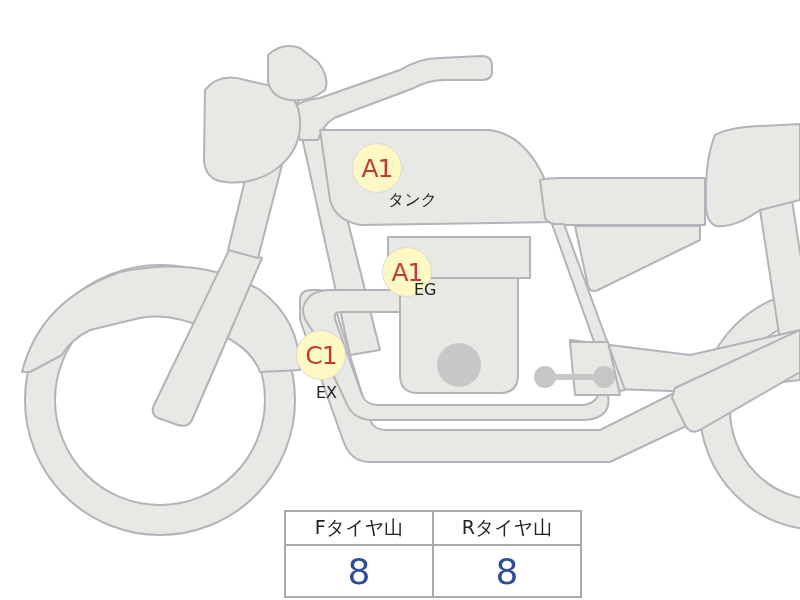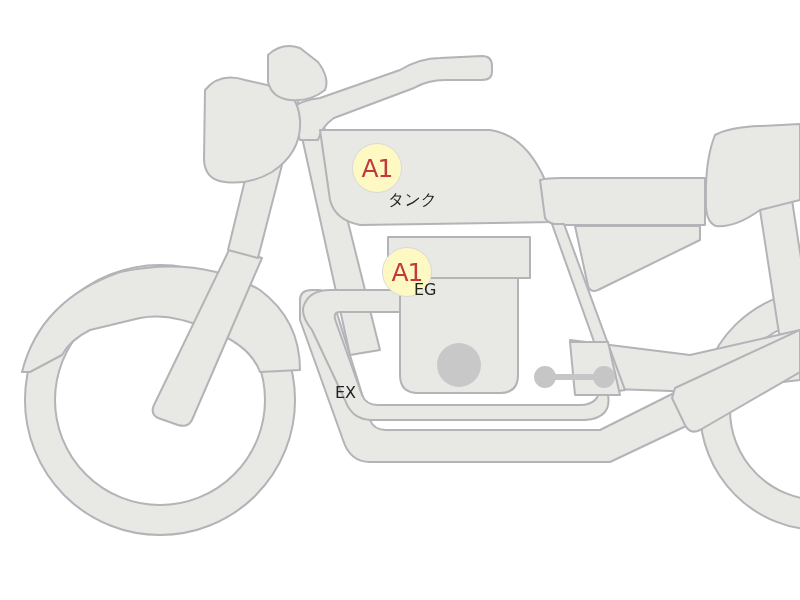--- a/index.html
+++ b/index.html
@@ -84,15 +84,28 @@
 
     <path class="part" d="M675 388 L800 330 L800 372 L700 430 Q690 435 685 425 L672 398 Z"></path>
   </svg>
 
   <div class="badge" style="left:352px; top:143px;">A1</div>
   <div class="label" style="left:388px; top:190px;">タンク</div>
 
   <div class="badge" style="left:382px; top:247px;">A1</div>
   <div class="label" style="left:414px; top:280px;">EG</div>
 
-  <div class="label" style="left:316px; top:383px;margin-left:19px;">EX</div>
+  <div class="badge" style="left:296px; top:330px;">C1</div>
+  <div class="label" style="left:316px; top:383px;">EX</div>
 
+  <table class="tires">
+    <tbody>
+        <tr>
+      <th>Fタイヤ山</th>
+      <th>Rタイヤ山</th>
+    </tr>
+    <tr>
+      <td>8</td>
+      <td>8</td>
+    </tr>
+  </tbody>
+    </table>
 </div>
 
 </body></html>

